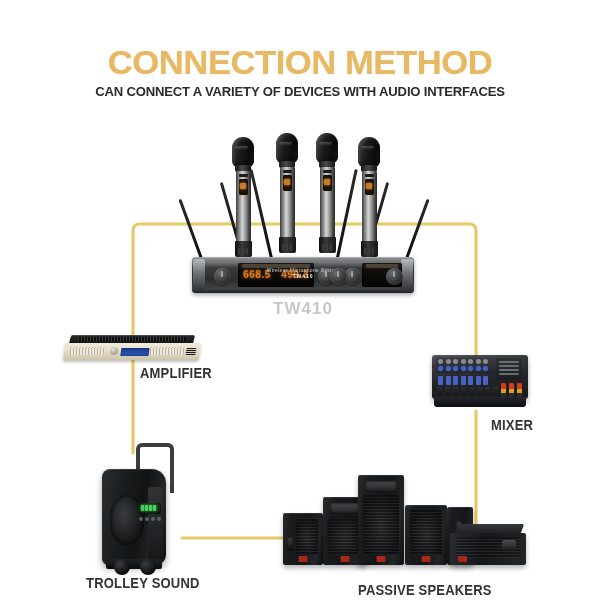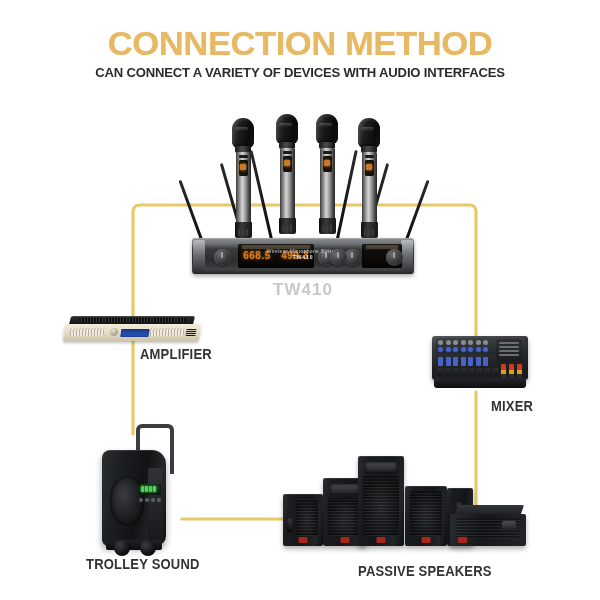--- a/index.html
+++ b/index.html
@@ -1,20 +1,20 @@
 <!DOCTYPE html>
 <html><head>
 <meta charset="utf-8">
 <style>
   html,body{margin:0;padding:0;}
   body{
     width:600px;height:600px;background:#ffffff;overflow:hidden;position:relative;
     font-family:"Liberation Sans","DejaVu Sans",sans-serif;
   }
-  #stage{position:absolute;inset:0;width:600px;height:431px;}
+  #stage{position:absolute;inset:0;width:600px;height:431px;margin-top:19px;}
 
   
   .hdr{position:absolute;top:26px;left:0;width:600px;text-align:center;}
   .hdr h1{
     margin:0;font-size:34px;line-height:34px;font-weight:bold;color:#e8b964;
     letter-spacing:-0.5px;transform:scaleX(1.02);
     font-family:"Liberation Sans Narrow","Liberation Sans",sans-serif;
     text-shadow:0 0 1px rgba(232,185,100,.6);
   }
   .hdr h2{

